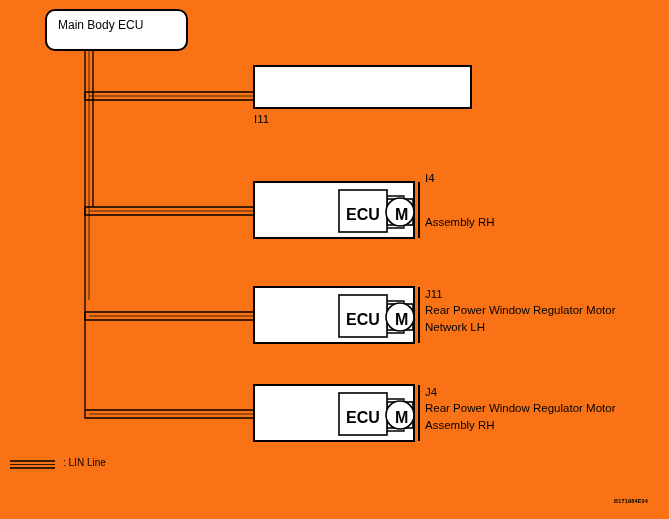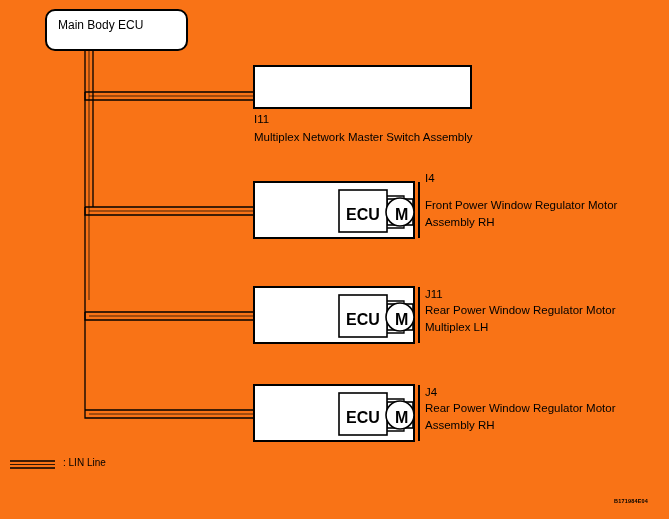--- a/index.html
+++ b/index.html
@@ -143,31 +143,29 @@
       <line x1="10" y1="461" x2="55" y2="461" stroke="#000" stroke-width="1.4"></line>
       <line x1="10" y1="464.5" x2="55" y2="464.5" stroke="#000" stroke-width="0.8"></line>
       <line x1="10" y1="468" x2="55" y2="468" stroke="#000" stroke-width="1.4"></line>
     </g>
 
   </svg>
 
   <div class="txt ecu-title" style="left:58px; top:18px;">Main Body ECU</div>
 
   <div class="txt" style="left:254px; top:112px;text-align:center;">I11</div>
-  <div class="txt" style="left:254px; top:130px;">Multiplex Network Master Switch Assembly</div>
 
   <div class="txt" style="left:425px; top:171px;">I4</div>
-  <div class="txt" style="left:425px; top:198px;">Front Power Window Regulator Motor</div>
   <div class="txt" style="left:425px; top:215px;">Assembly RH</div>
   <div class="txt inner-label" style="left:346px; top:205px;">ECU</div>
   <div class="txt inner-label" style="left:395px; top:205px;">M</div>
 
   <div class="txt" style="left:425px; top:287px;text-align:center;">J11</div>
   <div class="txt" style="left:425px; top:303px;">Rear Power Window Regulator Motor</div>
-  <div class="txt" style="left:425px; top:320px;">Multiplex LH</div>
+  <div class="txt" style="left:425px; top:320px;">Network LH</div>
   <div class="txt inner-label" style="left:346px; top:310px;">ECU</div>
   <div class="txt inner-label" style="left:395px; top:310px;">M</div>
 
   <div class="txt" style="left:425px; top:385px;text-align:right;">J4</div>
   <div class="txt" style="left:425px; top:401px;">Rear Power Window Regulator Motor</div>
   <div class="txt" style="left:425px; top:418px;">Assembly RH</div>
   <div class="txt inner-label" style="left:346px; top:408px;">ECU</div>
   <div class="txt inner-label" style="left:395px; top:408px;">M</div>
 
   <div class="legend-text" style="left:63px; top:457px;">: LIN Line</div>

